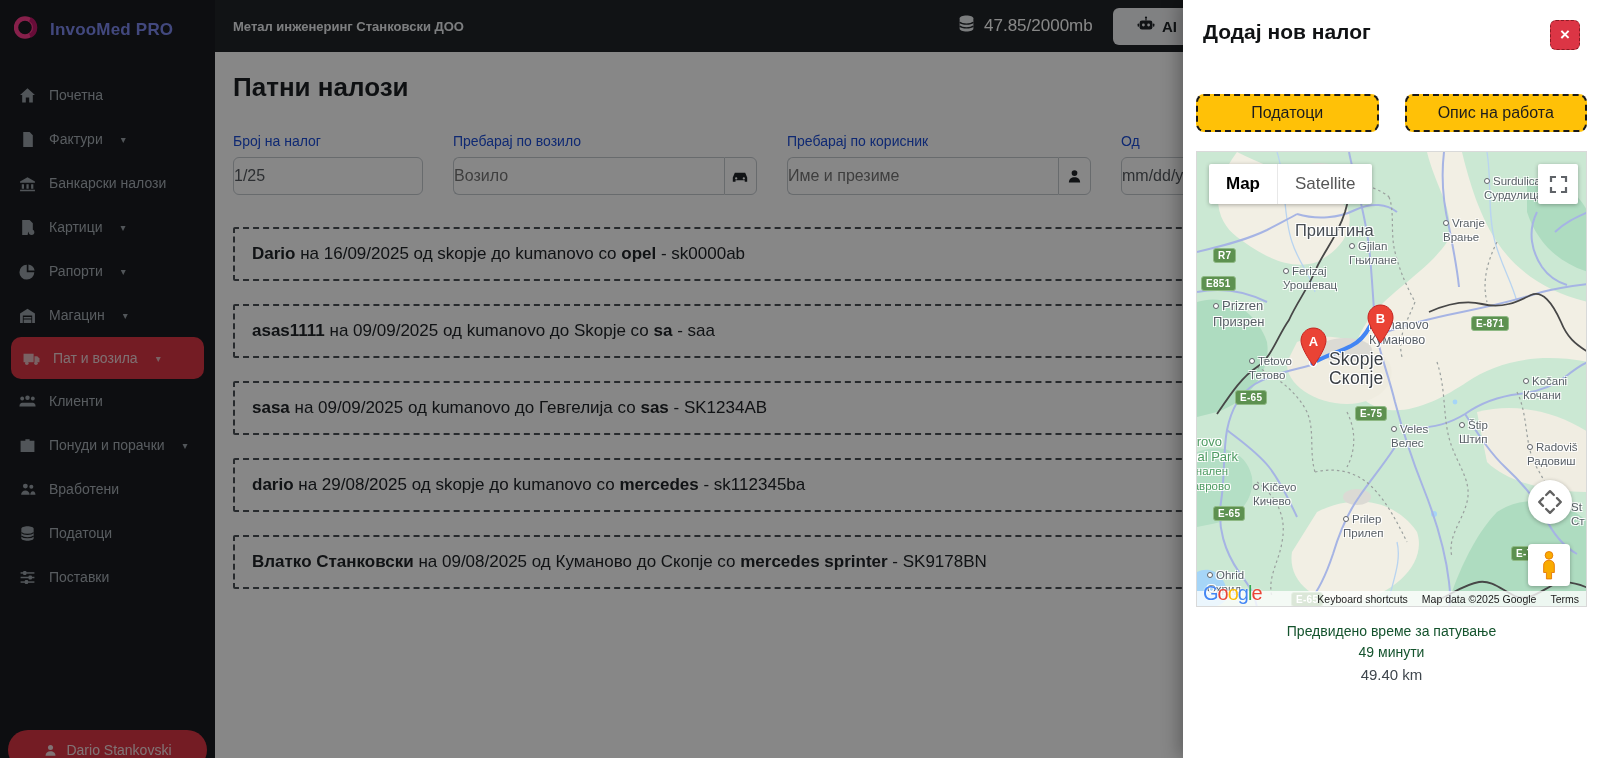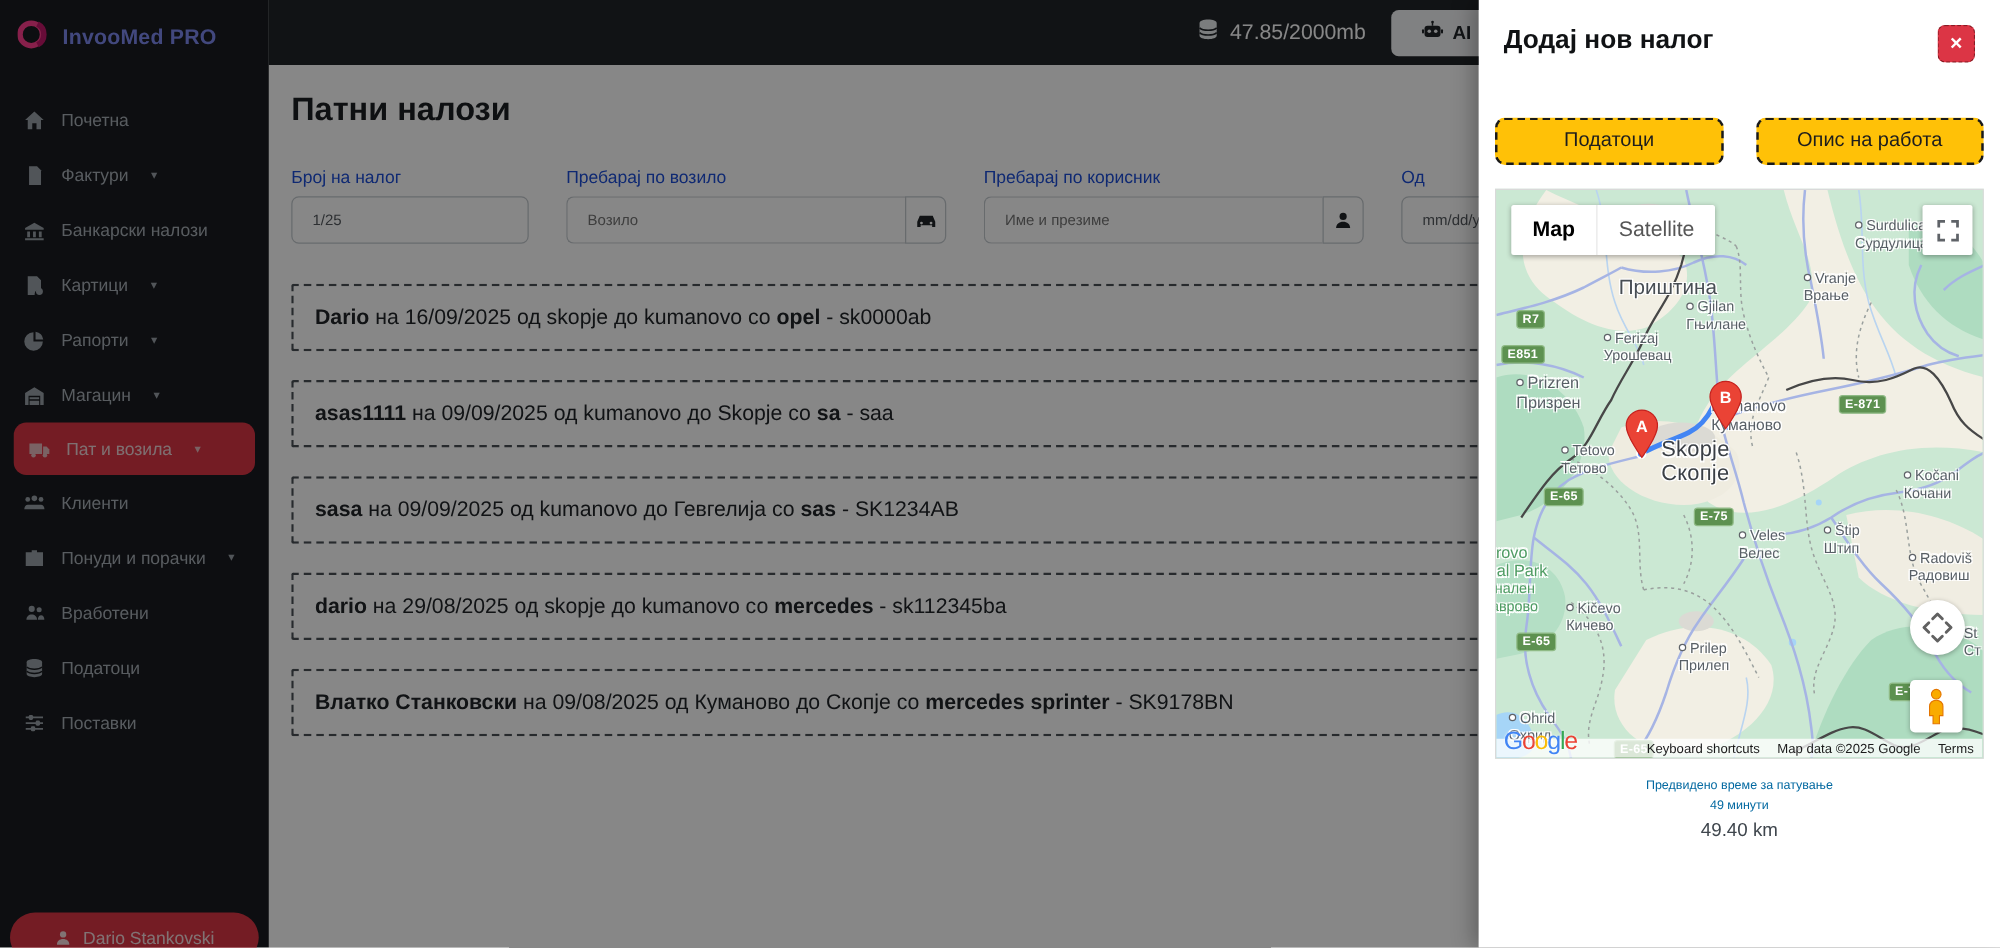--- a/index.html
+++ b/index.html
@@ -38,22 +38,22 @@
             border-radius:6px; display:flex; align-items:center; justify-content:center; gap:7px;
             color:#212529; font-weight:bold; font-size:15px; cursor:pointer; }
 
   
   .content { position:absolute; left:215px; top:52px; right:0; bottom:0; background:#ffffff;
              padding:20px 0 0 18px; }
   .page-title { font-size:26px; font-weight:bold; color:#1c1f22; }
   .filters { display:flex; gap:30px; margin-top:30px; }
   .field .flabel { font-size:14px; color:#1d4ed8; margin-bottom:8px; }
   .igroup { display:flex; }
-  .igroup input { height:38px; border:1px solid #c4cacf; border-radius:6px; padding:0 16px;
-                  font-size:12px; color:#555a5f; font-family:"Liberation Sans",sans-serif;
+  .igroup input { height:38px; border:1px solid #c4cacf; border-radius:6px; padding:0 0;
+                  font-size:16px; color:#555a5f; font-family:"Liberation Sans",sans-serif;
                   background:#fff; width:100%; outline:none; }
   .igroup.with-addon input { border-radius:6px 0 0 6px; border-right:none; }
   .addon { width:37px; height:38px; border:1px solid #c4cacf; border-radius:0 6px 6px 0;
            background:#fff; display:flex; align-items:center; justify-content:center; color:#212529; }
   .f1 { width:190px; } .f2 { width:304px; } .f3 { width:304px; } .f4 { width:240px; }
 
   .rows { margin-top:32px; width:1330px; }
   .row { border:2px dashed #4a5056; border-radius:2px; padding:15px 17px; margin-bottom:23px;
          font-size:17px; color:#212529; background:#fff; cursor:pointer; white-space:nowrap; }
   .row .b { font-weight:bold; }
@@ -118,21 +118,21 @@
 
   .attrbar { position:absolute; left:0; right:0; bottom:0; height:15px;
              background:rgba(255,255,255,.78); display:flex; justify-content:flex-end;
              align-items:center; font-size:10.5px; color:#1b1b1b; z-index:5; }
   .attrbar .aitem { padding:0 7px; white-space:nowrap; }
   .attrbar .aitem.link { cursor:pointer; }
   .glogo { position:absolute; left:6px; bottom:1px; z-index:6; font-size:20px; font-weight:normal;
            letter-spacing:-1px; text-shadow:0 0 2px #fff; }
 
   .summary { width:391px; margin:16px 0 0 13px; text-align:center; }
-  .summary .s1, .summary .s2 { font-size:10px; color:#0369a1; margin-top:5px; }
+  .summary .s1, .summary .s2 { font-size:14px; color:#14532d; margin-top:5px; }
   .summary .s3 { font-size:15px; color:#3f464d; margin-top:6px; }
 </style>
 </head>
 <body>
 
 <div class="app">
 
   <div class="sidebar">
     <div class="logo">
       <span>
@@ -273,20 +273,21 @@
           <svg viewBox="0 0 16 16" width="15" height="15" fill="currentColor">
             <circle cx="8" cy="4.8" r="2.7"></circle>
             <path d="M2.7 13.6c0-3 2.3-4.8 5.3-4.8s5.3 1.8 5.3 4.8z"></path>
           </svg>
         </span>
       <span>Dario Stankovski</span>
     </div>
   </div>
 
   <div class="topbar">
+    <div class="company">Метал инженеринг Станковски ДОО</div>
     <div class="storage">
       <span><svg viewBox="0 0 18 18" width="19" height="19" fill="#e9ecef">
             <path d="M9 1.5c-3.6 0-6.5 1.2-6.5 2.6v9.8c0 1.4 2.9 2.6 6.5 2.6s6.5-1.2 6.5-2.6V4.1c0-1.4-2.9-2.6-6.5-2.6z"></path>
             <path d="M2.5 7.8c1.2 1.1 3.7 1.8 6.5 1.8s5.3-.7 6.5-1.8" fill="none" stroke="#212529" stroke-width="1.2"></path>
             <path d="M2.5 11.4c1.2 1.1 3.7 1.8 6.5 1.8s5.3-.7 6.5-1.8" fill="none" stroke="#212529" stroke-width="1.2"></path>
           </svg></span>
       <span>47.85/2000mb</span>
     </div>
     <div class="ai-btn">
       <span><svg viewBox="0 0 18 18" width="18" height="18" fill="#212529">

